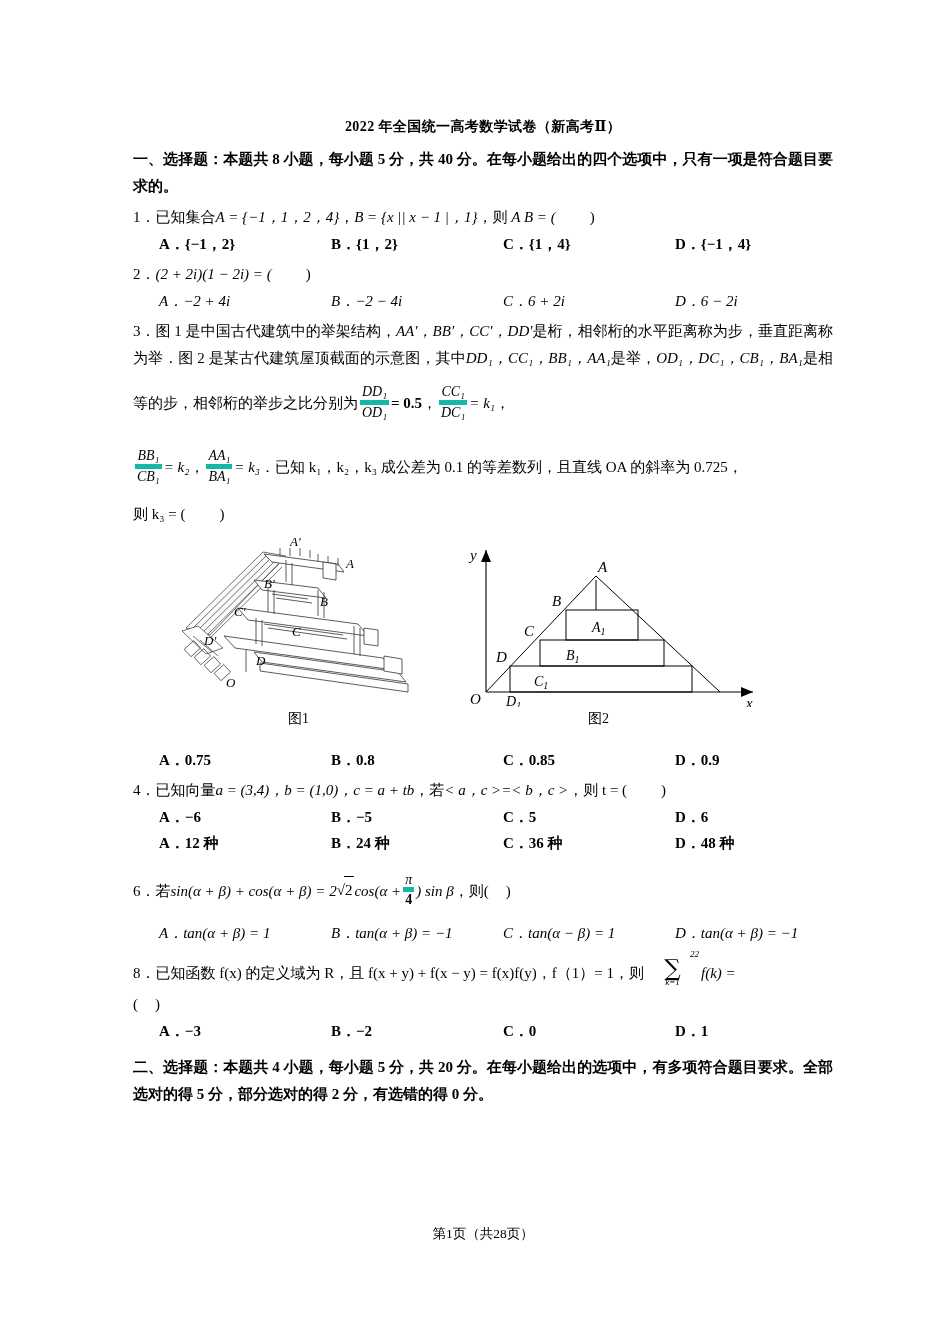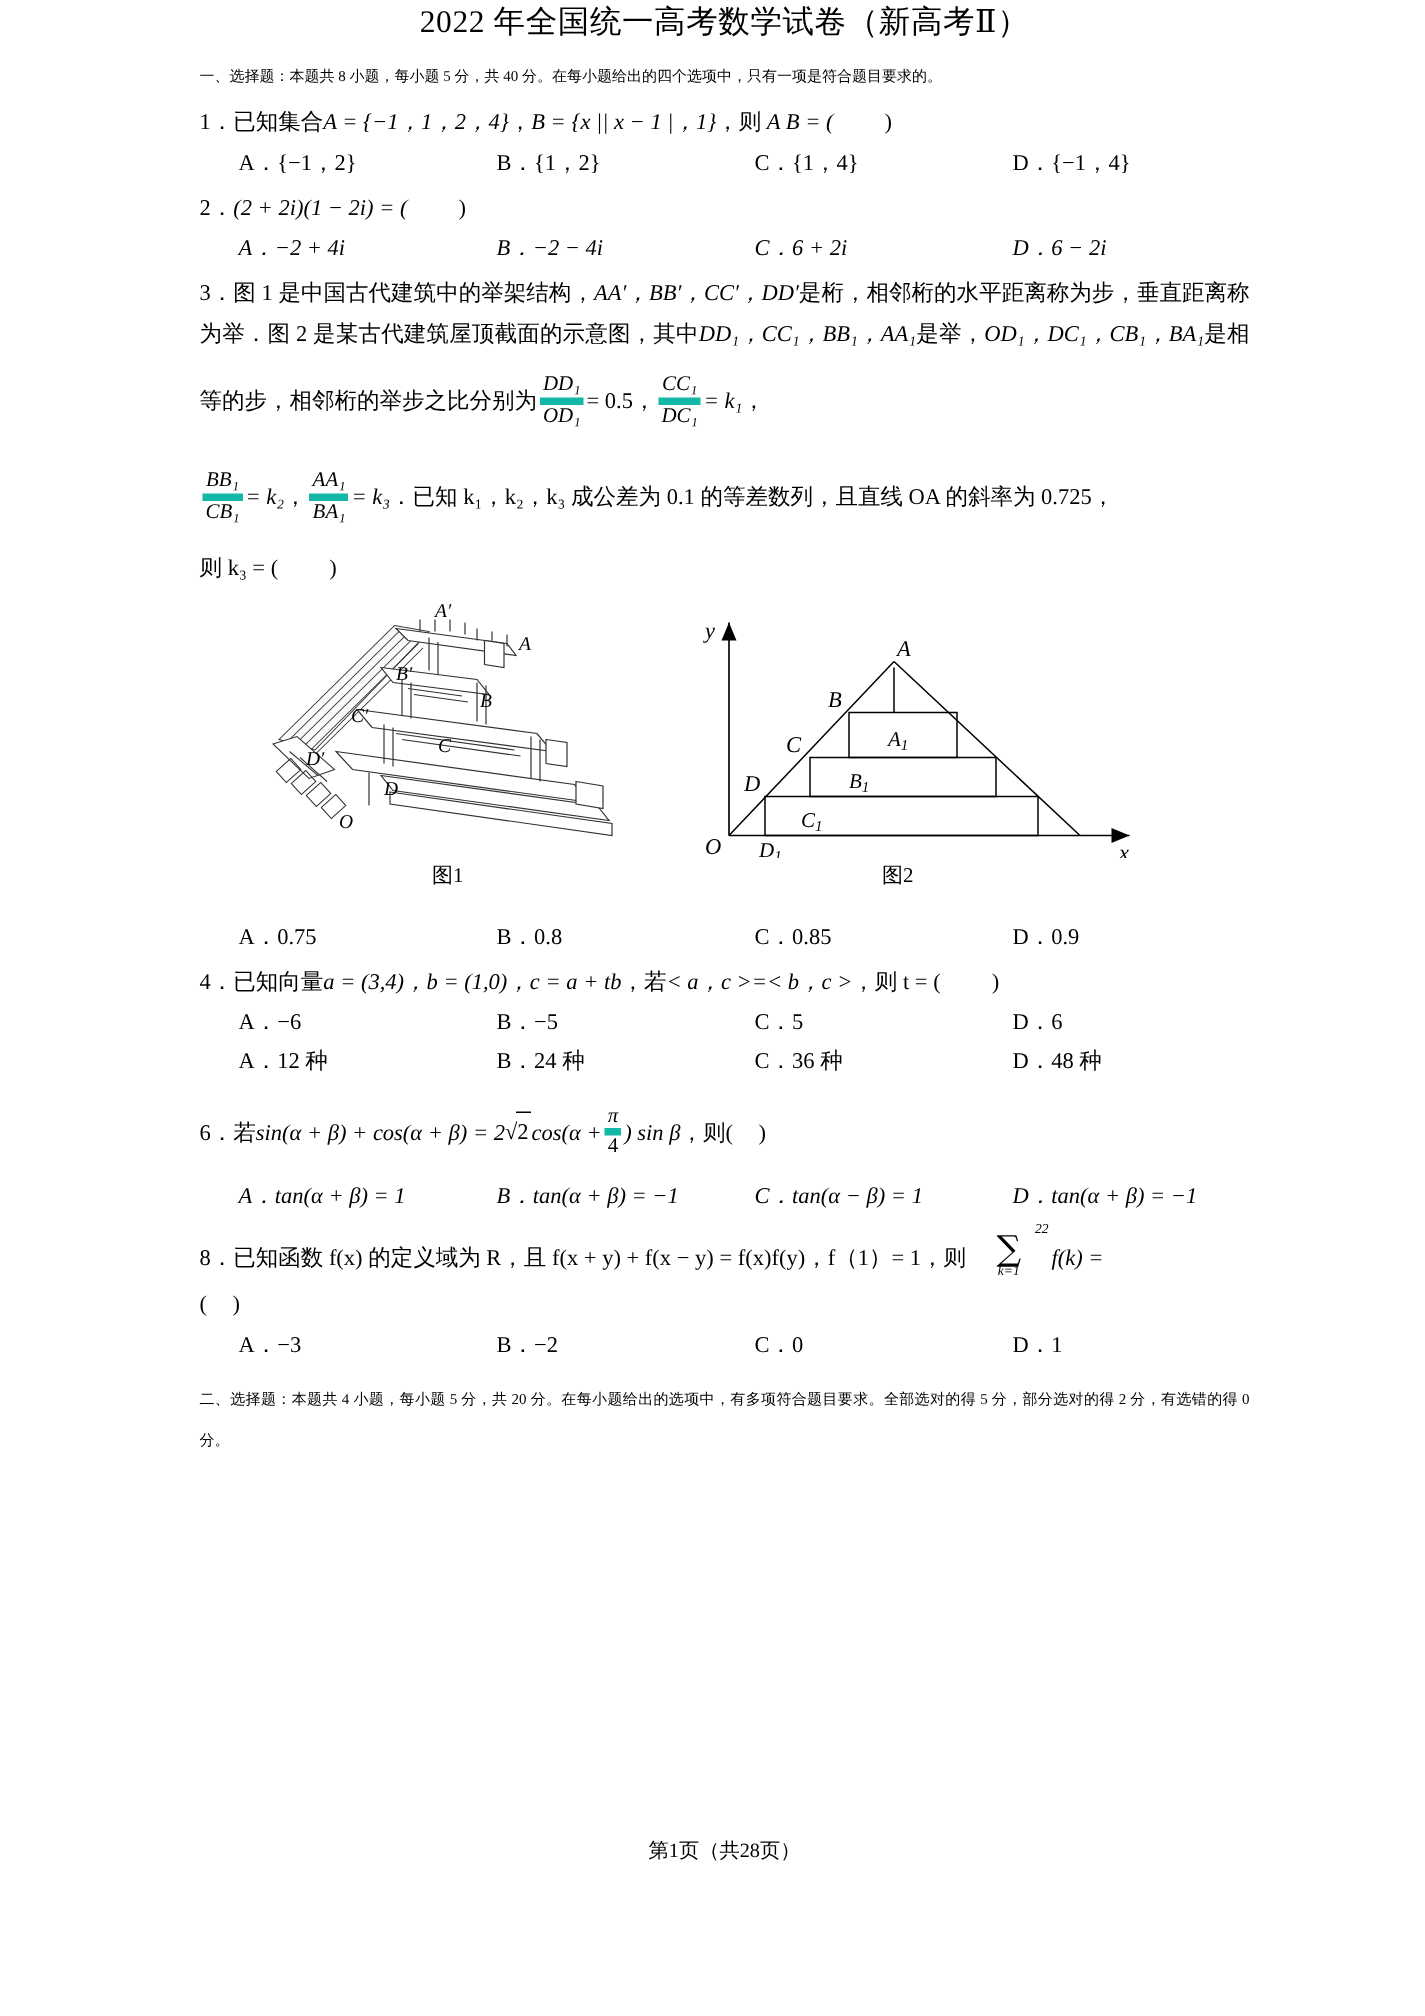--- a/index.html
+++ b/index.html
@@ -16,48 +16,49 @@
     overflow: hidden;
   }
   .page {
     position: absolute;
     left: 133px;
     top: 0;
     width: 700px;
     height: 1344px;
   }
   .doc-title {
-    text-align: center;
-    font-weight: normal;
-    font-size: 21px;
+    margin-top: 118px;
+    text-align: center;
+    font-weight: bold;
+    font-size: 14px;
     letter-spacing: 0.4px;
   }
   .section-head {
-    font-weight: normal;
-    font-size: 10px;
+    font-weight: bold;
+    font-size: 15px;
     line-height: 27px;
     margin-top: 10px;
     text-align: justify;
   }
   .q {
     font-size: 15px;
     line-height: 27px;
     margin-top: 4px;
     text-align: justify;
   }
   .opts {
     display: flex;
     font-size: 15px;
     line-height: 26px;
     padding-left: 26px;
   }
   .opts > span { flex: 0 0 172px; white-space: nowrap; }
   .opts > span:last-child { flex: 0 0 auto; }
   .mi { font-style: italic; font-family: "Liberation Serif", serif; }
-  .mn { font-style: normal; }
+  .mn { font-style: normal; font-weight: bold; }
   .frac {
     display: inline-block;
     vertical-align: -0.62em;
     text-align: center;
     font-size: 0.93em;
     line-height: 1.12;
     margin: 12px 2px;
   }
   .frac .num { display: block; padding: 0 2px; }
   .frac .den { display: block; border-top: 5px solid #14b8a6; padding: 0 2px; }

